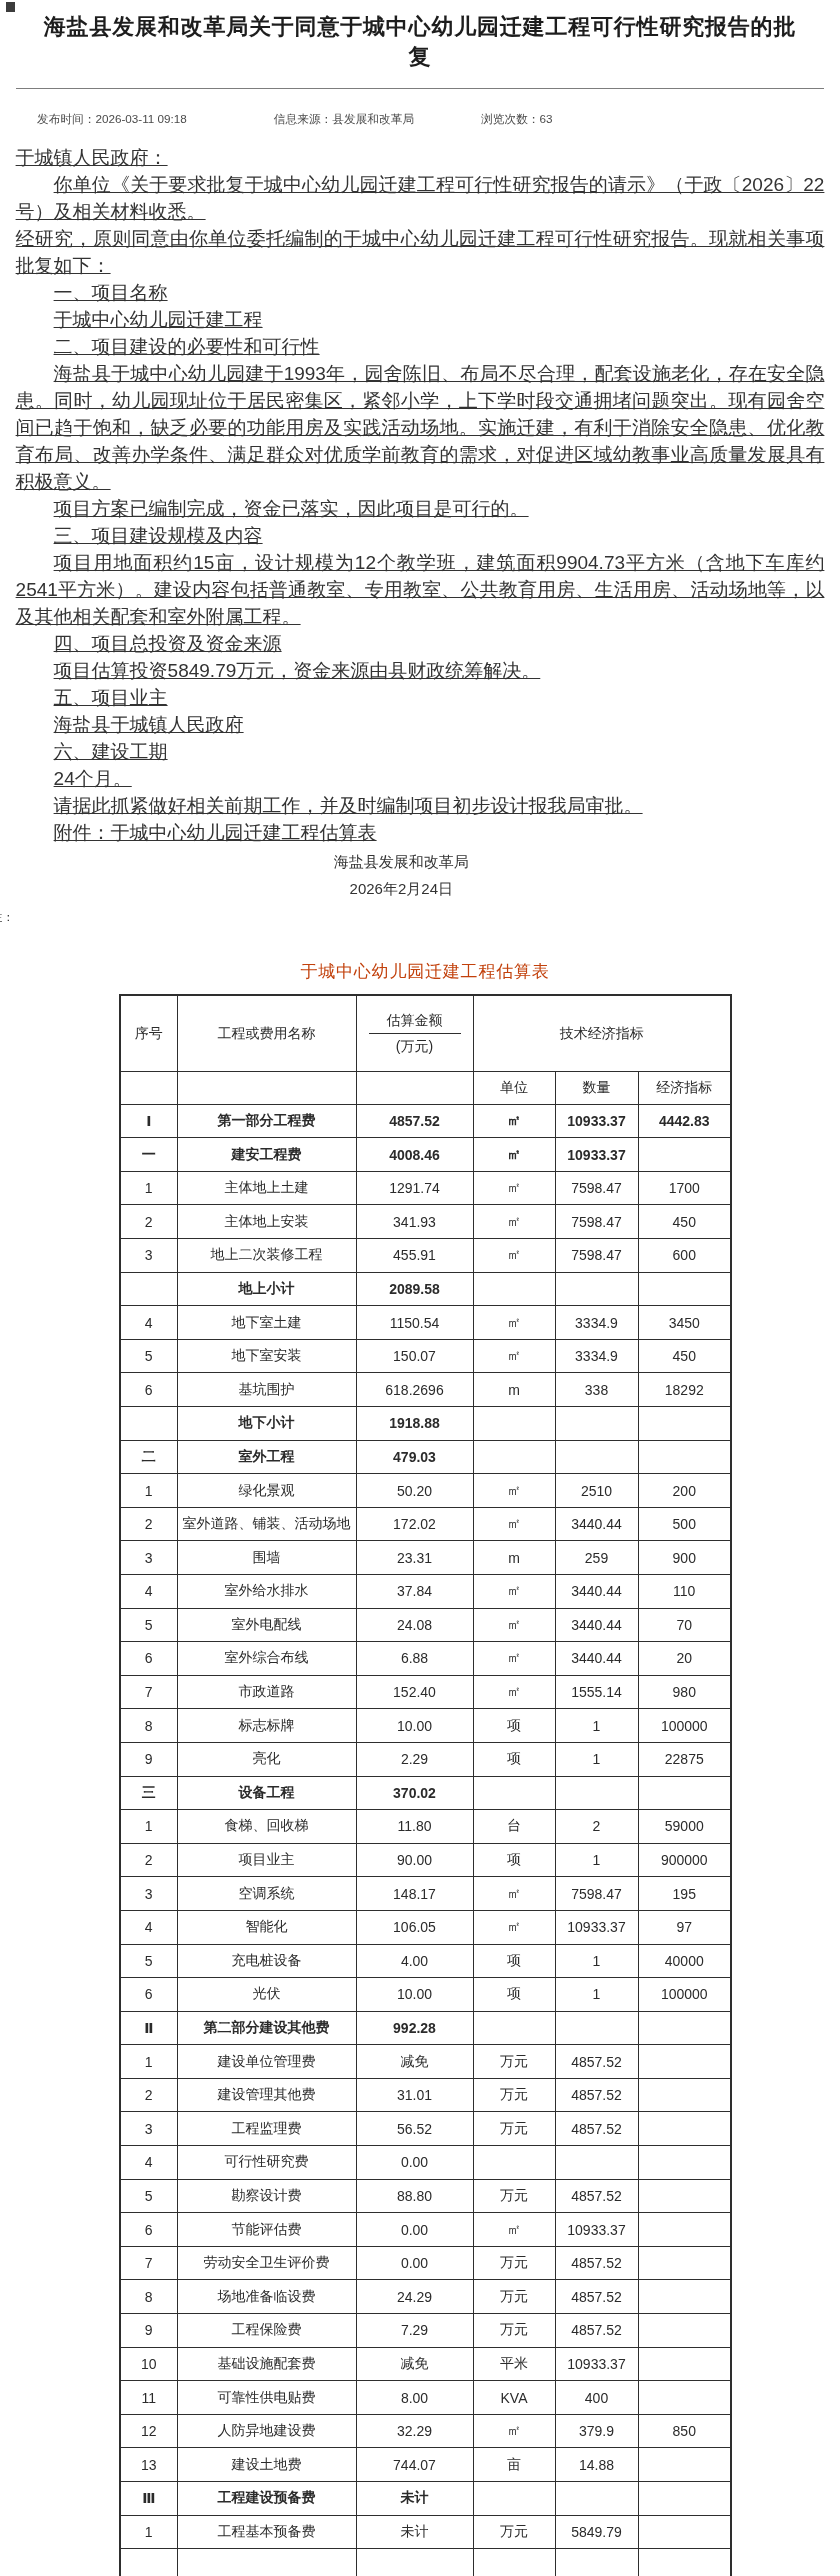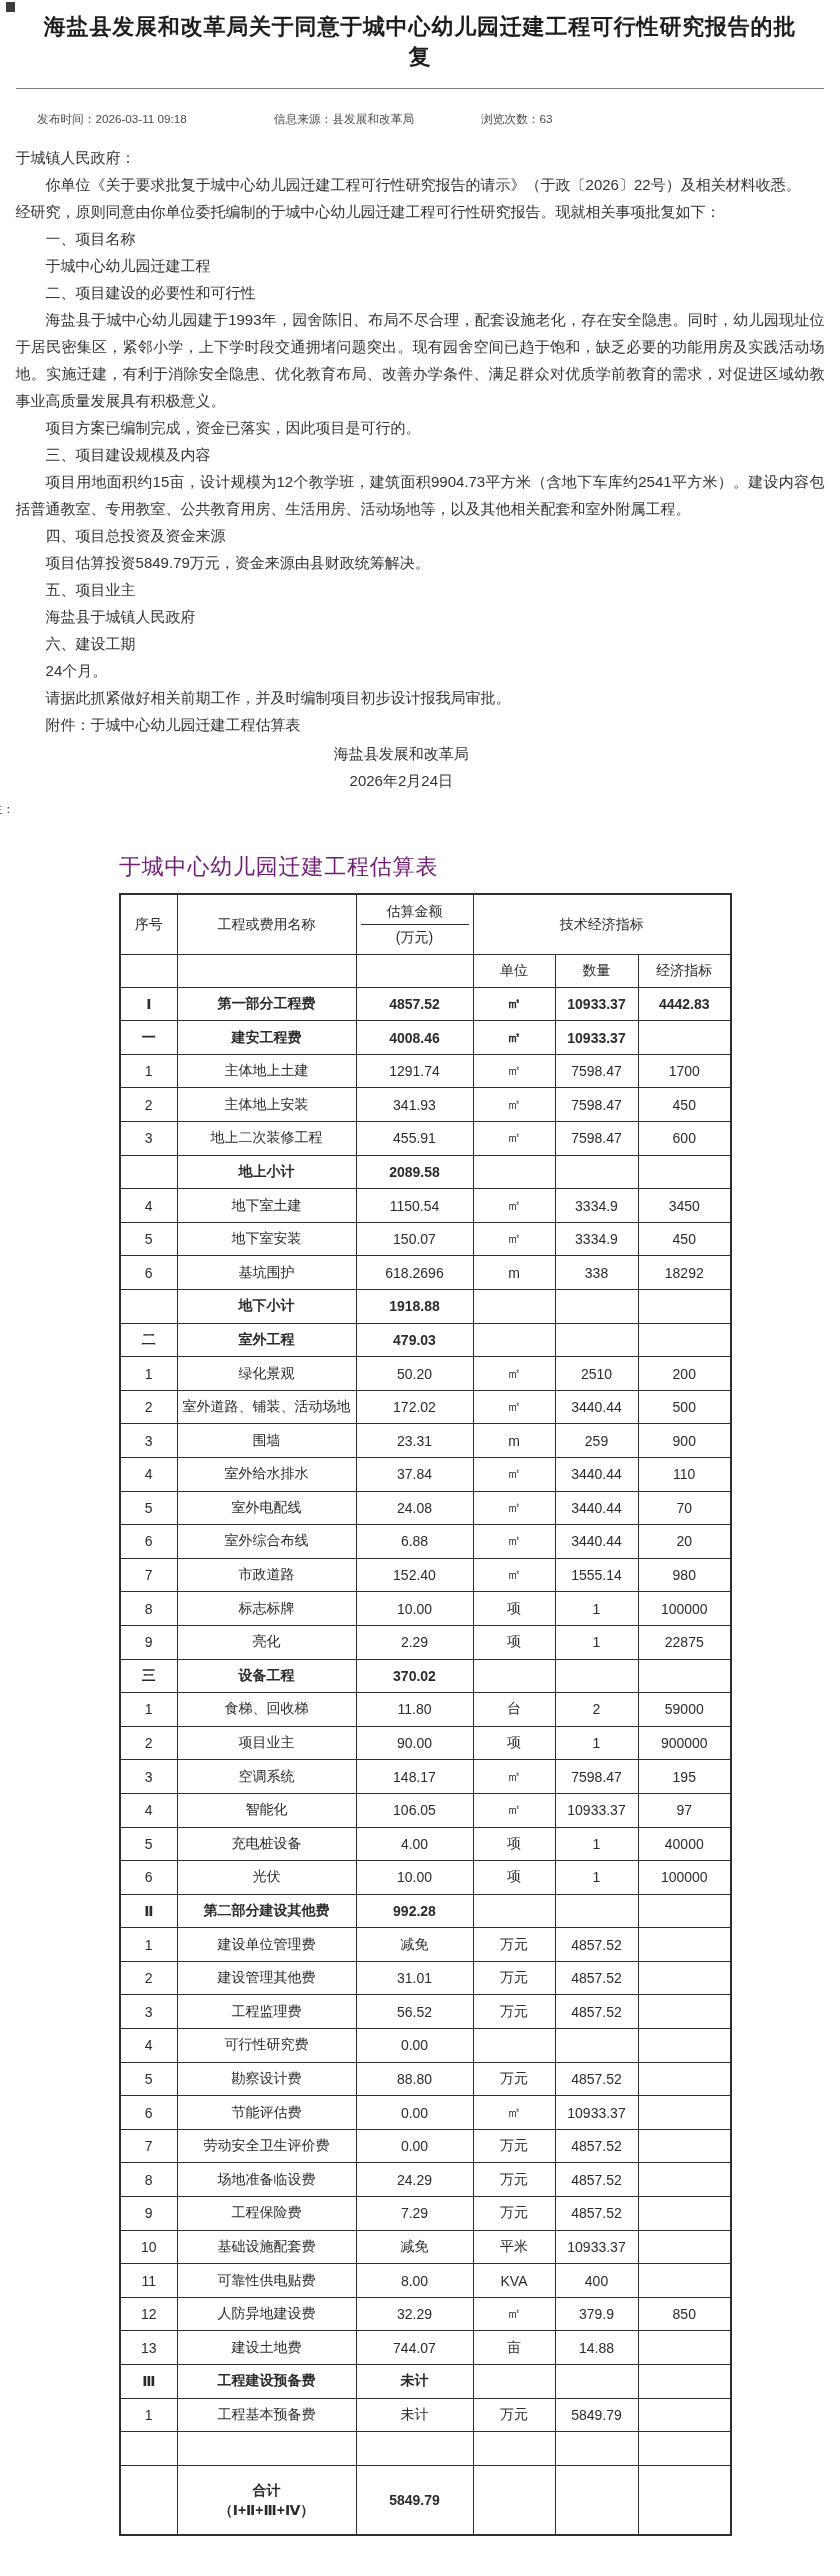--- a/index.html
+++ b/index.html
@@ -36,24 +36,25 @@
     margin: 23px 0 0 37px;
     font-size: 11.7px;
     color: #4a4a4a;
     white-space: nowrap;
   }
   .meta .meta-item { margin-right: 0; }
   .meta .m1 { margin-right: 87px; }
   .meta .m2 { margin-right: 67px; }
   .body-text {
     margin: 17px 15.6px 0 15.6px;
-    font-size: 15px;
+    font-size: 19px;
     line-height: 27px;
     color: #333333;
     text-align: justify;
+    text-decoration: underline;
   }
   .body-text p { margin: 0; }
   .body-text p.indent { text-indent: 2em; }
   .signature {
     margin: 2.3px 53px 0 15.6px;
     font-size: 15px;
     line-height: 27px;
     text-align: center;
     color: #333333;
   }
@@ -63,23 +64,23 @@
     overflow: hidden;
     width: 31px;
     font-size: 11.7px;
     color: #3f3f3f;
   }
   .fragment span { display: inline-block; margin-left: -9.3px; }
   .table-title {
     margin: 33px 0 0 0;
     width: 612px;
     margin-left: 119px;
-    text-align: left;
-    font-size: 22px;
-    color: #701a75;
+    text-align: center;
+    font-size: 17px;
+    color: #c2410c;
     letter-spacing: 0.8px;
   }
   table.est {
     margin: 11px 16px 0 119px;
     width: 612px;
     border-collapse: collapse;
     table-layout: fixed;
     border: 2.3px solid #2e2e2e;
     font-size: 14px;
     color: #2b2b2b;
@@ -87,21 +88,21 @@
   table.est th, table.est td {
     border: 1.6px solid #2e2e2e;
     text-align: center;
     vertical-align: middle;
     padding: 0.8px 2.3px;
     font-weight: 400;
     overflow: hidden;
   }
   table.est thead tr.hrow-a th { height: 50px; }
   table.est thead tr.hrow-b th, table.est thead tr.hrow-b td { height: 30px; }
-  table.est th.split { padding: 4px; }
+  table.est th.split { padding: 12px; }
   table.est th.split .amt-top {
     height: 25px; line-height: 25px;
     border-bottom: 1.6px solid #2e2e2e;
   }
   table.est th.split .amt-bottom { height: 25px; line-height: 25px; }
   table.est tbody td { height: 31px; }
   table.est tbody tr.bold td { font-weight: 700; }
   table.est tbody tr.tall td { height: 67px; }
   table.est tbody td .nm2 { line-height: 20px; }
 </style>

